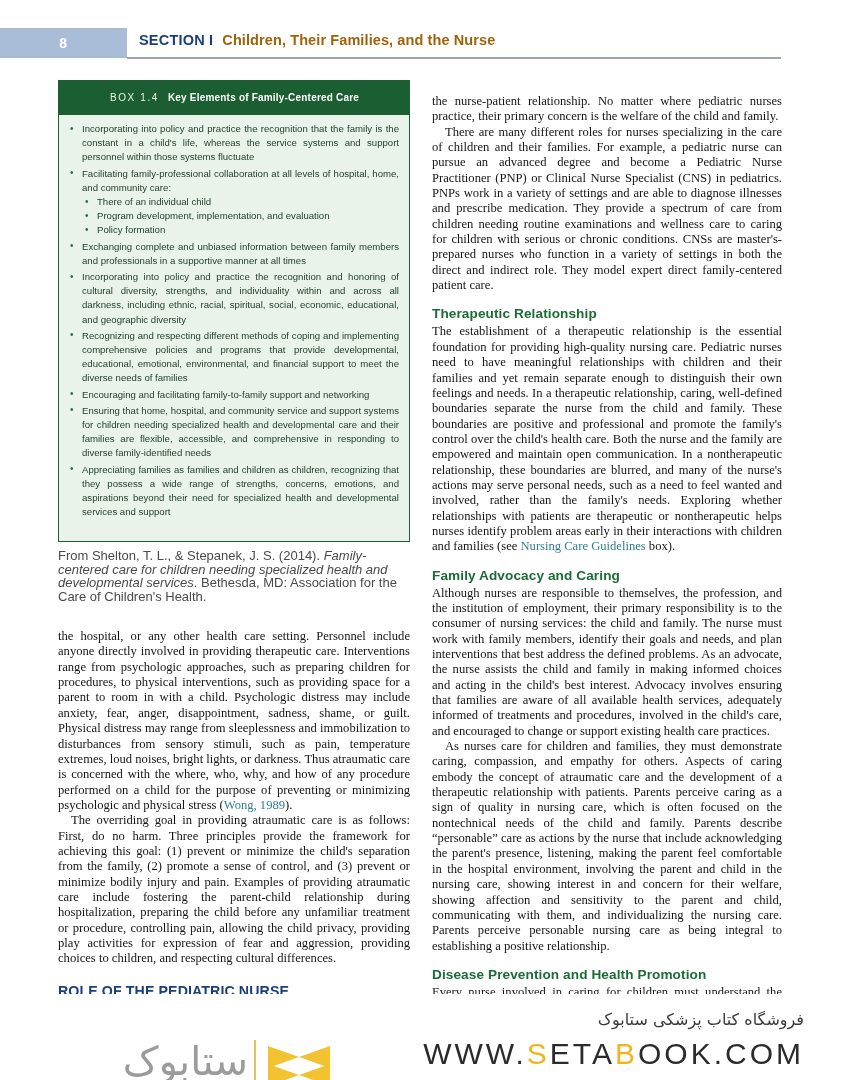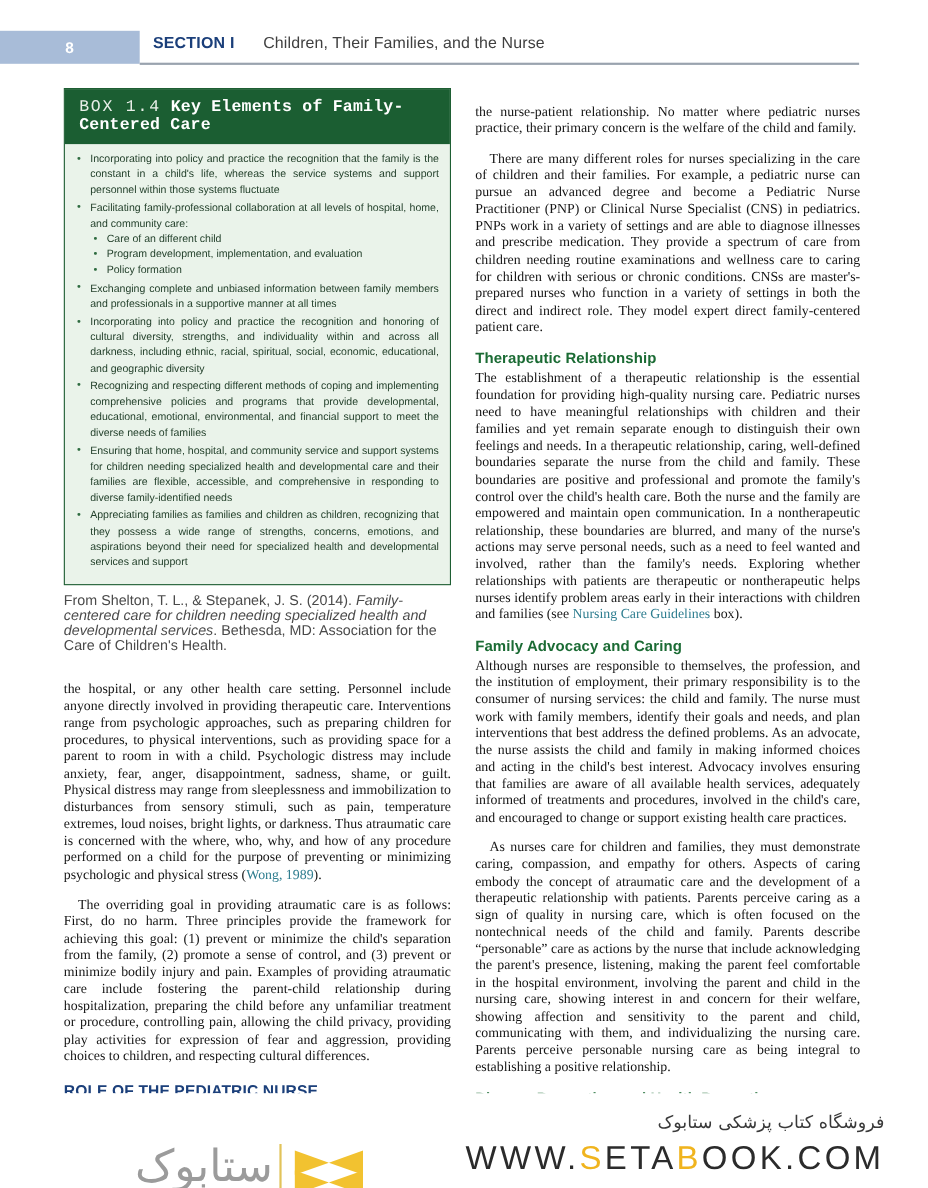--- a/index.html
+++ b/index.html
@@ -37,21 +37,21 @@
   .header-title {
     position: absolute; left: 139px; top: 4px;
     font-family: "Liberation Sans", sans-serif;
     font-size: 14.5px;
     white-space: nowrap;
   }
   .header-title .sec {
     color: #1b3f7a; font-weight: bold; letter-spacing: .2px;
   }
   .header-title .ttl {
-    color: #404040; font-weight: normal; margin-left: 26px;
+    color: #a16207; font-weight: bold; margin-left: 9px;
     letter-spacing: .1px;
   }
 
   
   .col-left {
     position: absolute; left: 58px; top: 80px;
     width: 352px;
   }
   .col-right {
     position: absolute; left: 432px; top: 94px;
@@ -62,37 +62,38 @@
   .boxfig {
     width: 352px;
     border: 1.2px solid #1e5e33;
     background: #eaf3ea;
   }
   .boxfig-head {
     background: #1b5e32;
     padding: 9px 12px 9px 13px;
   }
   .boxfig-head .line {
-    font-family: Liberation Mono, monospace;
+    font-family: Liberation Sans, sans-serif;
     color: #ffffff;
-    font-size: 15px;
+    font-size: 10px;
     line-height: 16px;
+    text-align: center;
   }
   .boxfig-head .boxnum {
     font-weight: normal;
     letter-spacing: 1.6px;
     color: #e9efe9;
   }
   .boxfig-head .boxttl {
     font-weight: bold;
     letter-spacing: .2px;
     margin-left: 9px;
   }
   .boxfig-body {
-    padding: 7px 10px 10px 8px;
+    padding: 7px 10px 20px 8px;
   }
   ul.bx {
     list-style: none;
     margin: 0; padding: 0;
   }
   ul.bx > li {
     position: relative;
     padding-left: 15px;
     margin: 0 0 2px 0;
     font-family: "Liberation Sans", sans-serif;
@@ -140,21 +141,21 @@
   p.body {
     margin: 0;
     font-family: "Liberation Serif", serif;
     font-size: 12.6px;
     line-height: 15.35px;
     text-align: justify;
     text-justify: inter-word;
     color: #151515;
     hyphens: none;
   }
-  p.body + p.body { text-indent: 13px; margin-top: 12px; }
+  p.body + p.body { text-indent: 13px; }
   .spacer-26 { height: 26px; }
 
   a.ref, .ref {
     color: #2e7d8f;
     text-decoration: none;
   }
 
   
   h2.blue-head {
     margin: 0;
@@ -281,28 +282,29 @@
       <div class="line">
         <span class="boxnum">BOX 1.4</span><span class="boxttl">Key Elements of Family-Centered Care</span>
       </div>
     </div>
     <div class="boxfig-body">
       <ul class="bx">
         <li>Incorporating into policy and practice the recognition that the family is the constant in a child's life, whereas the service systems and support personnel within those systems fluctuate</li>
         <li>
           <span>Facilitating family-professional collaboration at all levels of hospital, home, and community care:</span>
           <ul class="bx2">
-            <li>Care of an different child</li>
+            <li>There of an individual child</li>
             <li>Program development, implementation, and evaluation</li>
             <li>Policy formation</li>
           </ul>
         </li>
         <li>Exchanging complete and unbiased information between family members and professionals in a supportive manner at all times</li>
         <li>Incorporating into policy and practice the recognition and honoring of cultural diversity, strengths, and individuality within and across all darkness, including ethnic, racial, spiritual, social, economic, educational, and geographic diversity</li>
         <li>Recognizing and respecting different methods of coping and implementing comprehensive policies and programs that provide developmental, educational, emotional, environmental, and financial support to meet the diverse needs of families</li>
+        <li>Encouraging and facilitating family-to-family support and networking</li>
         <li>Ensuring that home, hospital, and community service and support systems for children needing specialized health and developmental care and their families are flexible, accessible, and comprehensive in responding to diverse family-identified needs</li>
         <li>Appreciating families as families and children as children, recognizing that they possess a wide range of strengths, concerns, emotions, and aspirations beyond their need for specialized health and developmental services and support</li>
       </ul>
     </div>
   </div>
 
   <div class="boxfig-source">
     <span>From Shelton, T. L., &amp; Stepanek, J. S. (2014). </span><i>Family-centered care for children needing specialized health and developmental services</i><span>. Bethesda, MD: Association for the Care of Children's Health.</span>
   </div>
 

